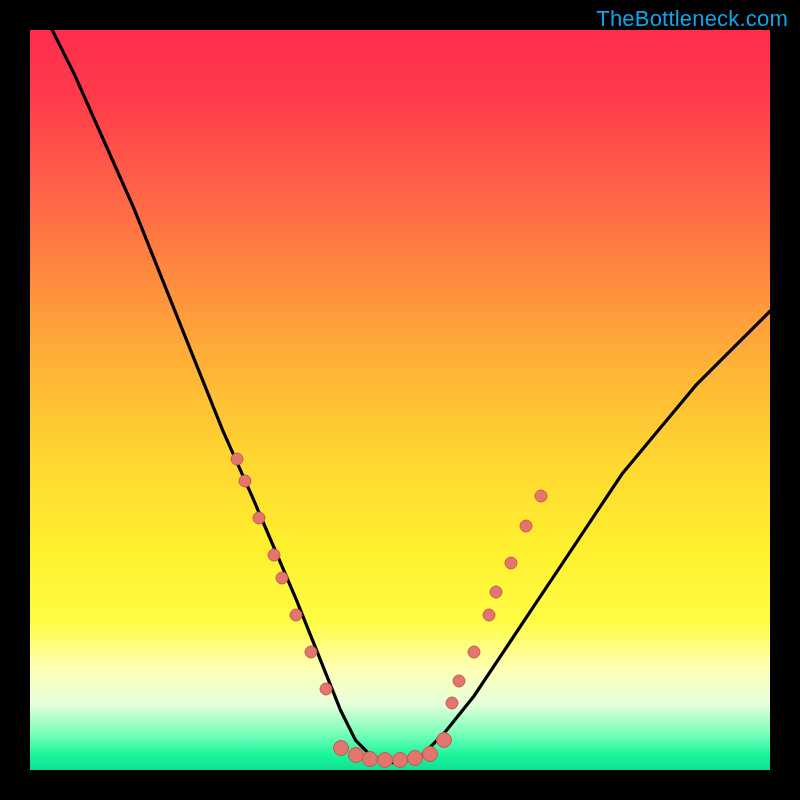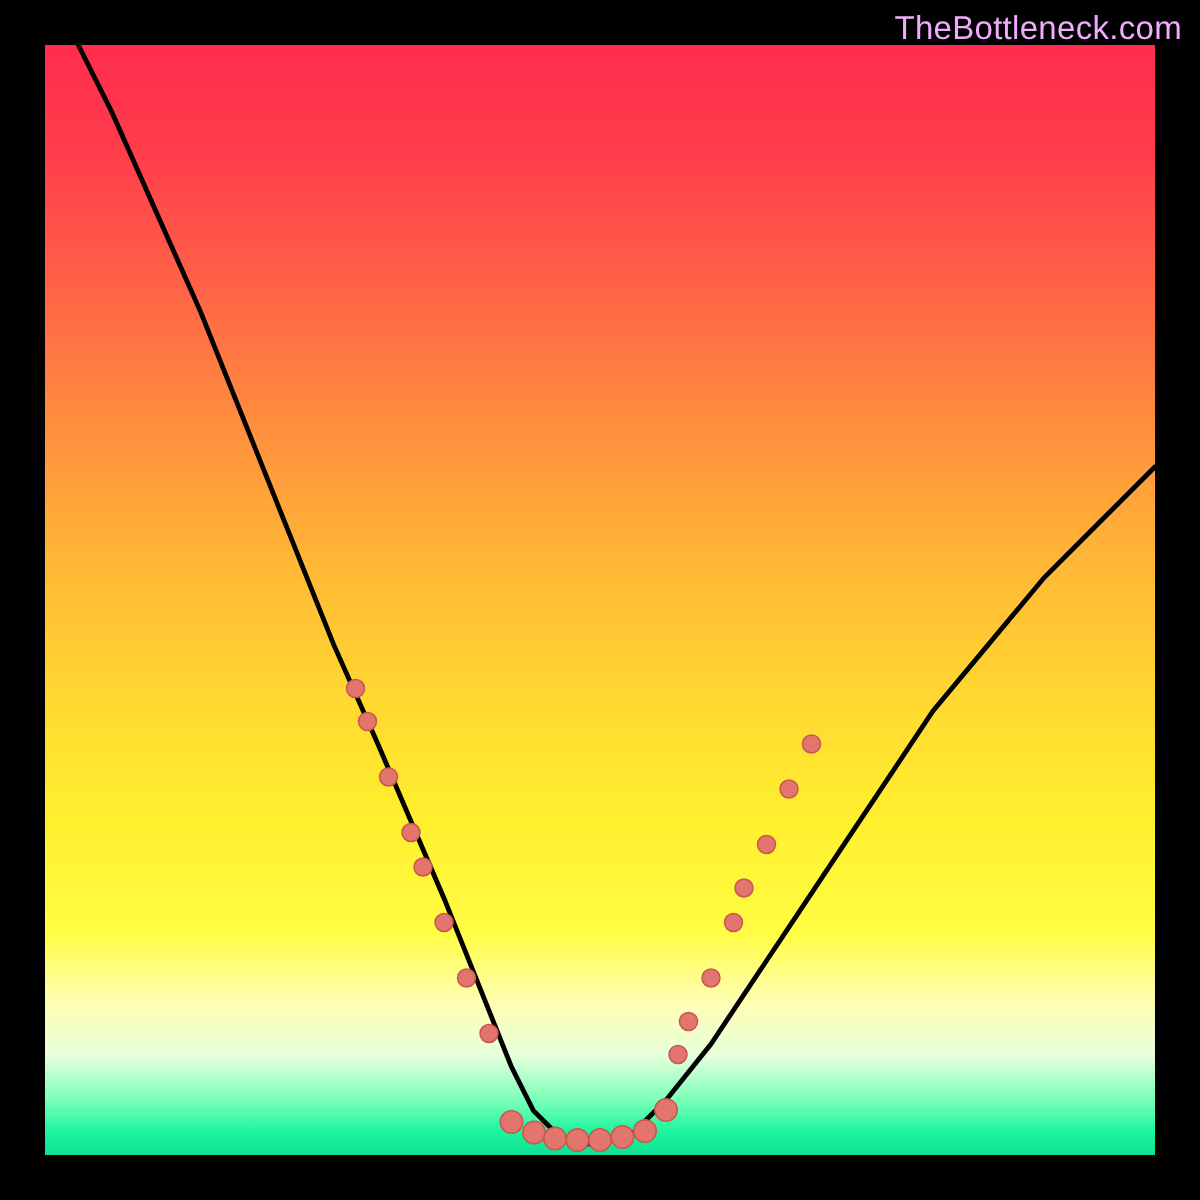--- a/index.html
+++ b/index.html
@@ -9,21 +9,21 @@
     width: 800px;
     height: 800px;
     background: #000;
   }
   .watermark {
     position: absolute;
     top: 6px;
     right: 12px;
     font-family: Arial, Helvetica, sans-serif;
     font-size: 22px;
-    color: #f0abfc;
+    color: #0ea5e9;
     letter-spacing: 0.2px;
     z-index: 50;
   }
   .plot {
     position: absolute;
     left: 30px;
     top: 30px;
     width: 740px;
     height: 740px;
     background: linear-gradient(

